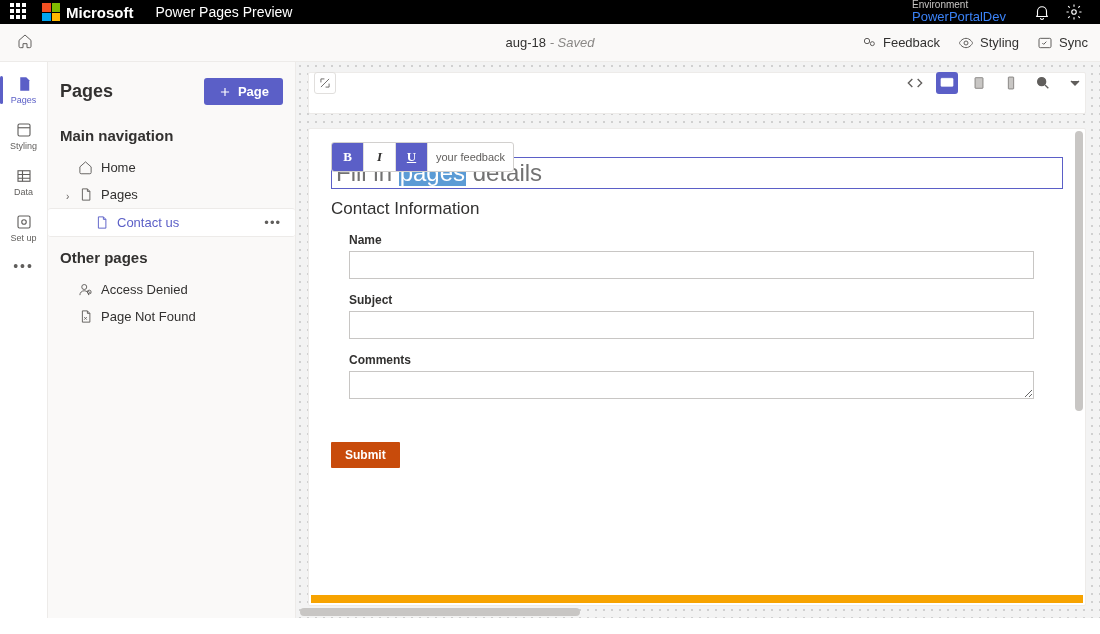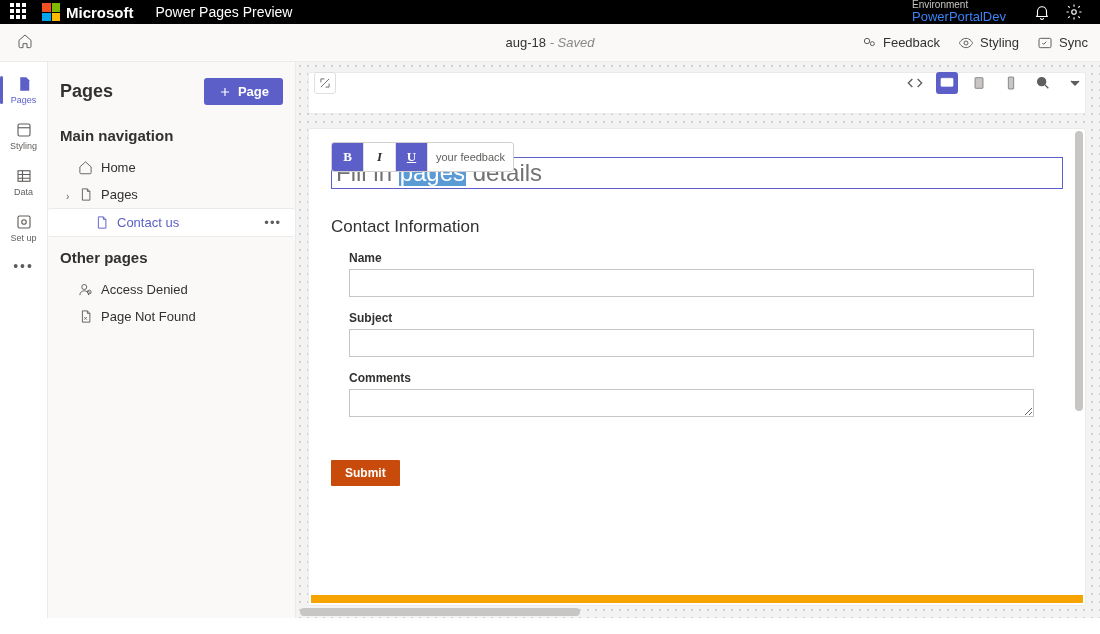--- a/index.html
+++ b/index.html
@@ -86,21 +86,21 @@
   .fmt-btn { width:32px; height:30px; display:flex; align-items:center; justify-content:center; font-weight:700; font-family:Georgia,serif; color:#323130; border-right:1px solid #e1dfdd;}
   .fmt-btn.active { background:#5b5fc7; color:#fff;}
   .fmt-btn.italic { font-style:italic; font-family:Georgia,serif;}
   .fmt-btn.underline { text-decoration:underline;}
   .fmt-tail { padding:0 8px; font-size:11px; color:#605e5c;}
 
   .heading-wrap { position:relative; margin-top:0;}
   .heading-input { border:1px solid #5b5fc7; padding:2px 4px; font-size:24px; color:#727272; width:100%; line-height:1.1; font-family:inherit;}
   .heading-input .sel { background:#5b9bd5; color:#fff; padding:0 1px;}
   
-  .sub-heading { font-size:17px; font-weight:400; margin-top:28px; color:#323130;}
+  .sub-heading { font-size:17px; font-weight:400; margin-top:10px; color:#323130;}
   .form-label { font-size:12px; font-weight:700; margin-top:14px; display:block;}
   .form-input { width:96%; height:28px; border:1px solid #c8c6c4; margin-top:4px; background:#fff;}
   .form-textarea { width:96%; height:28px; border:1px solid #c8c6c4; margin-top:4px; resize:both; background:#fff;}
   .form-block { padding-left:18px; }
   .submit-btn { margin-top:40px; background:#c84b0b; color:#fff; border:none; padding:6px 14px; font-size:12px; font-weight:600; border-radius:1px; cursor:pointer;}
 
   .bottom-scroll { position:absolute; left:4px; bottom:2px; height:8px; width:280px; background:#c8c6c4; border-radius:4px; z-index:10;}
 </style>
 </head>
 <body>

